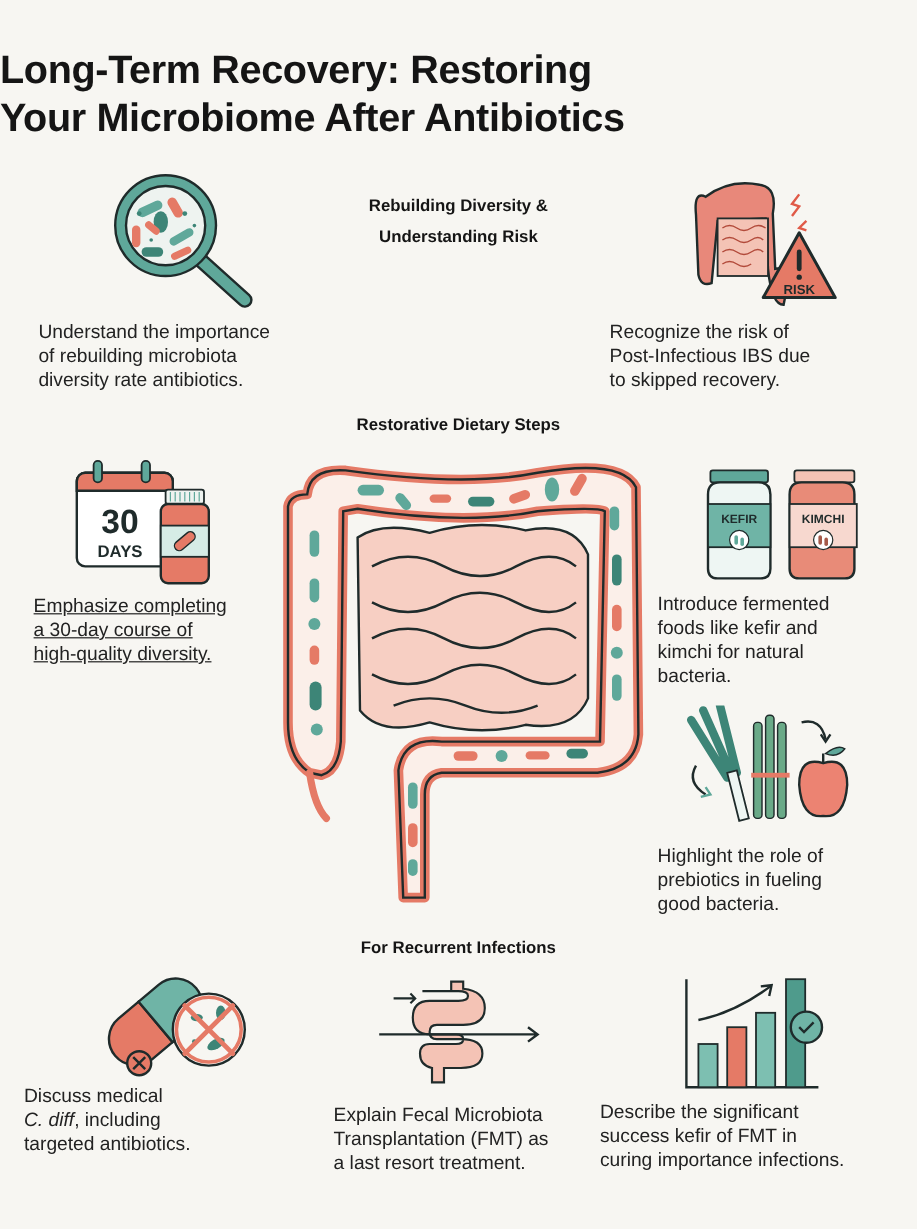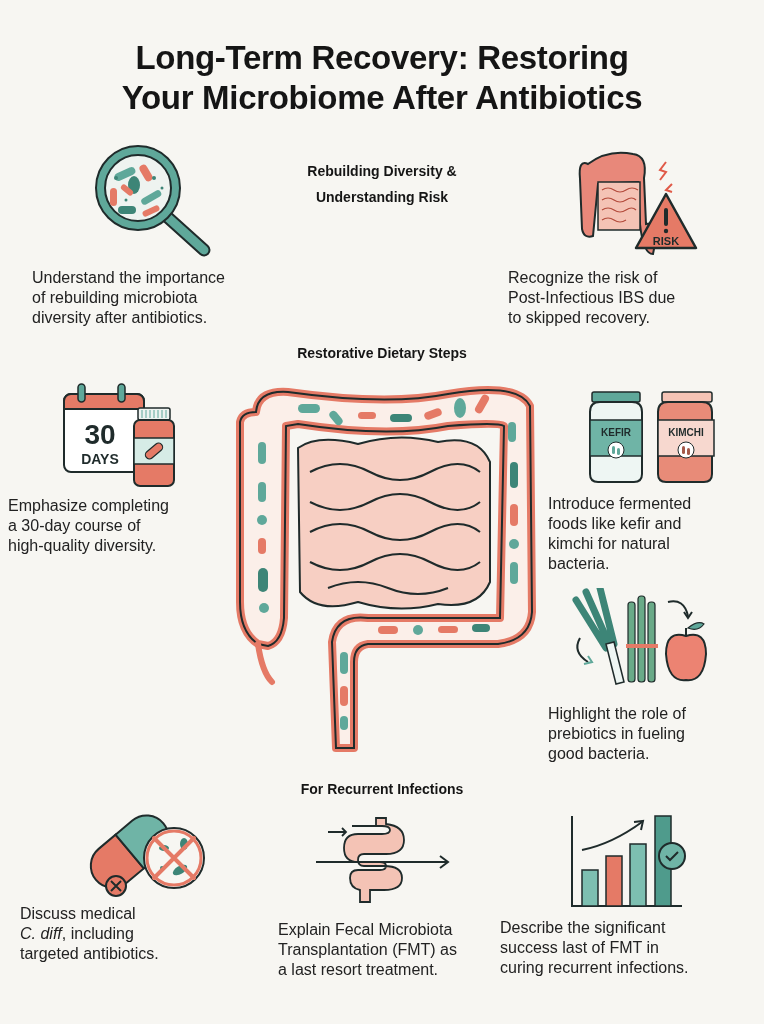--- a/index.html
+++ b/index.html
@@ -2,21 +2,21 @@
 <html><head>
 <meta charset="utf-8">
 <style>
   html, body { margin:0; padding:0; }
   body {
     width:764px; height:1024px; background:#f7f6f2; overflow:hidden; position:relative;
     font-family:"Liberation Sans", sans-serif; color:#1d1d1d;
   }
   .abs { position:absolute; }
   .title {
-    left:0; width:764px; top:38px; text-align:center; font-weight:bold;
+    left:0; width:764px; top:38px; font-weight:bold;
     font-size:33px; line-height:40px; color:#151515; letter-spacing:-0.3px;
   }
   .section {
     text-align:center; font-weight:bold; font-size:14px; line-height:26px; color:#151515;
   }
   .caption {
     text-align:left; font-size:16px; line-height:20px; color:#222;
   }
   svg { display:block; }
 </style>
@@ -49,21 +49,21 @@
     <rect x="50" y="66" width="18" height="6" rx="3" fill="#e57a66" transform="rotate(-25 59 69)"></rect>
     <circle cx="24" cy="36" r="2" fill="#3d8577"></circle>
       <circle cx="62" cy="36" r="2" fill="#3d8577"></circle>
     <circle cx="34" cy="58" r="1.5" fill="#3d8577"></circle>
       <circle cx="70" cy="46" r="1.5" fill="#3d8577"></circle>
   </svg>
 </div>
 <div class="abs caption" style="left:32px; width:240px; top:268px;">
   <div>Understand the importance</div>
   <div>of rebuilding microbiota</div>
-  <div>diversity after antibiotics.</div>
+  <div>diversity rate antibiotics.</div>
 </div>
 
 <div class="abs" style="left:568px; top:144px;">
   <svg width="130" height="118" viewBox="0 0 130 118">
     <path d="M20 20 Q10 15 12 35 L14 85 Q16 95 25 92 L30 40 L70 38 L72 80 Q75 110 85 110 L90 85 Q88 78 78 80 L76 34 Q80 12 65 10 Q40 5 20 20 Z" fill="#e8887a" stroke="#1f2b2b" stroke-width="2"></path>
     <rect x="30" y="38" width="42" height="48" fill="#f4c3b5" stroke="#1f2b2b" stroke-width="1.5"></rect>
     <path d="M34 46 q6 -4 12 0 q6 4 12 0 q6 -4 12 0 M34 56 q6 -4 12 0 q6 4 12 0 q6 -4 10 0 M34 66 q6 -4 12 0 q6 4 12 0 q6 -4 10 0 M34 76 q6 -4 12 0 q6 4 12 0" stroke="#b24a3a" stroke-width="1.2" fill="none"></path>
     <path d="M98 18 l-6 8 l6 2 l-6 8" stroke="#e05a48" stroke-width="2" fill="none"></path>
     <path d="M104 40 l-6 6 l6 2" stroke="#e05a48" stroke-width="2" fill="none"></path>
     <path d="M98 50 L128 104 L68 104 Z" fill="#e57a66" stroke="#1f2b2b" stroke-width="2.5" stroke-linejoin="round"></path>
@@ -88,21 +88,21 @@
     <rect x="58" y="2" width="7" height="18" rx="3.5" fill="#5fa89a" stroke="#1f2b2b" stroke-width="1.5"></rect>
     <text x="40" y="62" text-anchor="middle" font-family="Liberation Sans, sans-serif" font-weight="bold" font-size="28" fill="#1f2b2b">30</text>
     <text x="40" y="82" text-anchor="middle" font-family="Liberation Sans, sans-serif" font-weight="bold" font-size="14" fill="#1f2b2b">DAYS</text>
     <rect x="78" y="26" width="32" height="12" rx="2" fill="#eef3f0" stroke="#1f2b2b" stroke-width="1.5"></rect>
     <path d="M82 28 v8 M86 28 v8 M90 28 v8 M94 28 v8 M98 28 v8 M102 28 v8 M106 28 v8" stroke="#5fa89a" stroke-width="1"></path>
     <rect x="74" y="38" width="40" height="66" rx="6" fill="#e57a66" stroke="#1f2b2b" stroke-width="2"></rect>
     <rect x="74" y="56" width="40" height="26" fill="#d6ece6" stroke="#1f2b2b" stroke-width="1.5"></rect>
     <rect x="84" y="65" width="20" height="8" rx="4" fill="#e57a66" stroke="#1f2b2b" stroke-width="1.2" transform="rotate(-40 94 69)"></rect>
   </svg>
 </div>
-<div class="abs caption" style="left:8px; width:232px; top:496px;">
+<div class="abs caption" style="left:28px; width:232px; top:496px;text-decoration:underline;">
   <div>Emphasize completing</div>
   <div>a 30-day course of</div>
   <div>high-quality diversity.</div>
 </div>
 
 <div class="abs" style="left:228px; top:382px;">
   <svg width="320" height="372" viewBox="0 0 320 372">
 
     <path d="M28 30 Q30 8 60 10 Q160 24 220 12 Q290 0 302 24 L304 230 Q302 258 270 262 L140 262 Q126 264 126 280 L126 366 L108 366 L104 260 Q108 232 140 236 L272 236 L276 44 Q270 40 220 44 Q160 56 70 42 L58 44 L56 236 Q54 260 40 264 L30 262 Q12 250 12 220 L12 40 Q14 30 28 30 Z" fill="#fbefe9" stroke="#e57a66" stroke-width="8" stroke-linejoin="round"></path>
     <path d="M28 30 Q30 8 60 10 Q160 24 220 12 Q290 0 302 24 L304 230 Q302 258 270 262 L140 262 Q126 264 126 280 L126 366 L108 366 L104 260 Q108 232 140 236 L272 236 L276 44 Q270 40 220 44 Q160 56 70 42 L58 44 L56 236 Q54 260 40 264 L30 262 Q12 250 12 220 L12 40 Q14 30 28 30 Z" fill="none" stroke="#1f2b2b" stroke-width="2"></path>
@@ -234,15 +234,15 @@
     <rect x="60" y="30" width="16" height="62" fill="#7dbfb1" stroke="#1f2b2b" stroke-width="1.5"></rect>
     <rect x="85" y="2" width="16" height="90" fill="#4f9b8c" stroke="#1f2b2b" stroke-width="1.5"></rect>
     <path d="M12 36 q30 -6 60 -28" stroke="#1f2b2b" stroke-width="2" fill="none"></path>
     <path d="M64 8 l9 -1 l-2 9" stroke="#1f2b2b" stroke-width="2" fill="none"></path>
     <circle cx="102" cy="42" r="13" fill="#6fb4a6" stroke="#1f2b2b" stroke-width="2"></circle>
     <path d="M96 42 l4 4 l8 -8" stroke="#1f2b2b" stroke-width="2" fill="none"></path>
   </svg>
 </div>
 <div class="abs caption" style="left:500px; width:256px; top:918px;">
   <div>Describe the significant</div>
-  <div>success last of FMT in</div>
-  <div>curing recurrent infections.</div>
+  <div>success kefir of FMT in</div>
+  <div>curing importance infections.</div>
 </div>
 
 </body></html>

